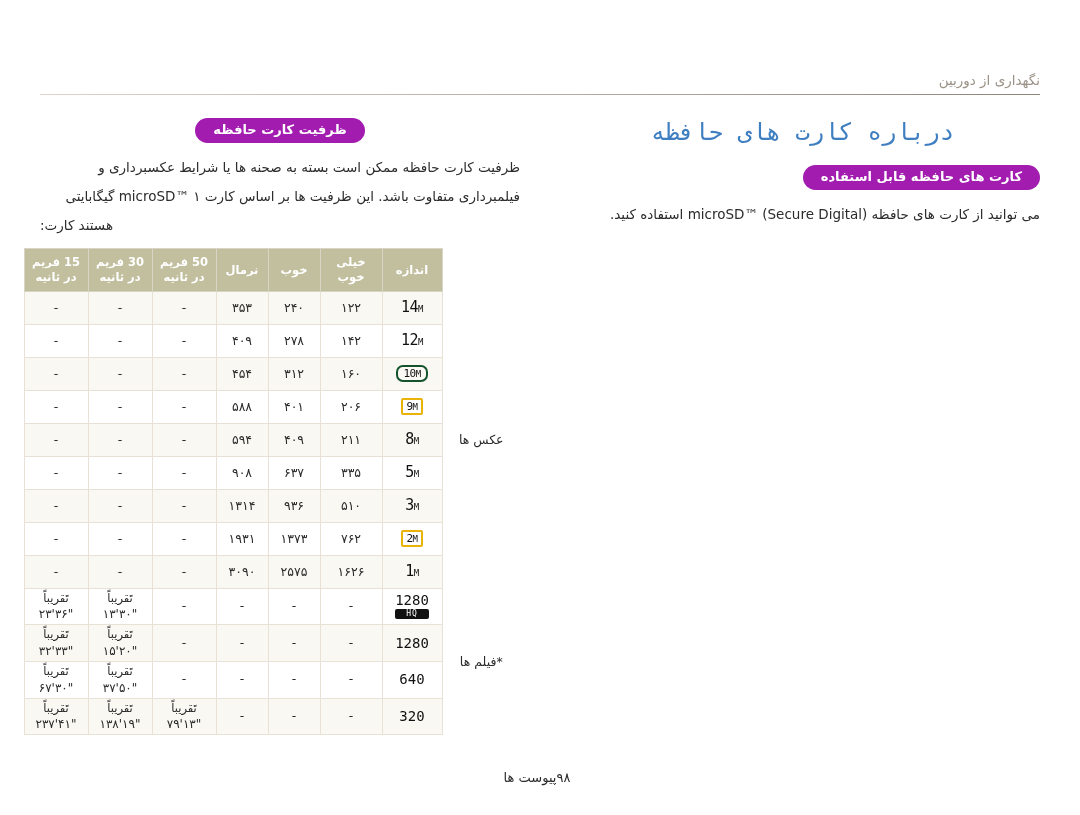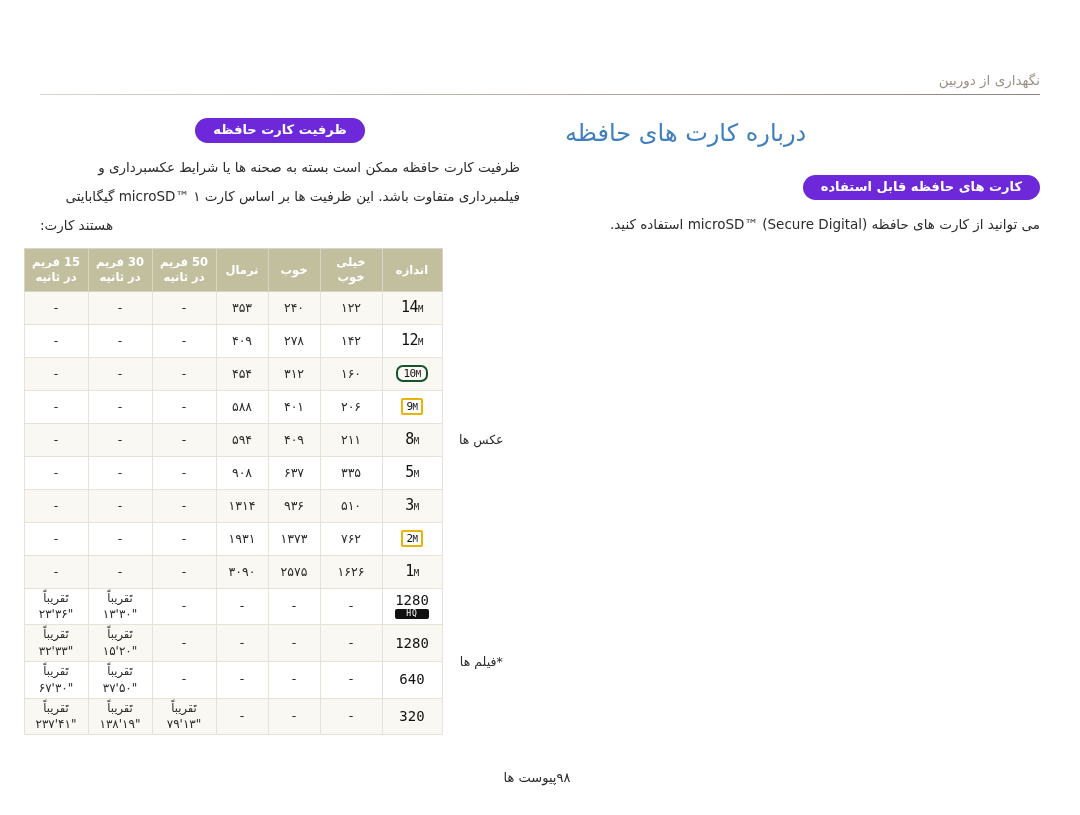--- a/index.html
+++ b/index.html
@@ -66,30 +66,31 @@
     left:40px;
     width:480px;
     direction:rtl;
   }
 
   
   .h1{
     font-size:24px;
     color:#3f7fc1;
     font-weight:400;
-    margin:0 0 26px 0;
-    text-align:left;
+    margin:0 0 16px 0;
+    text-align:center;
     letter-spacing:0px;
     line-height:1.3;
+    font-family:Liberation Mono, monospace;
   }
 
   
   .badge{
     display:inline-block;
-    background:#6d28d9;
+    background:#a21caf;
     color:#ffffff;
     font-size:13px;
     font-weight:700;
     border-radius:14px;
     padding:5px 18px 6px 18px;
     line-height:1.1;
     white-space:nowrap;
   }
   .badge-row{text-align:right;margin-bottom:12px;}
 

